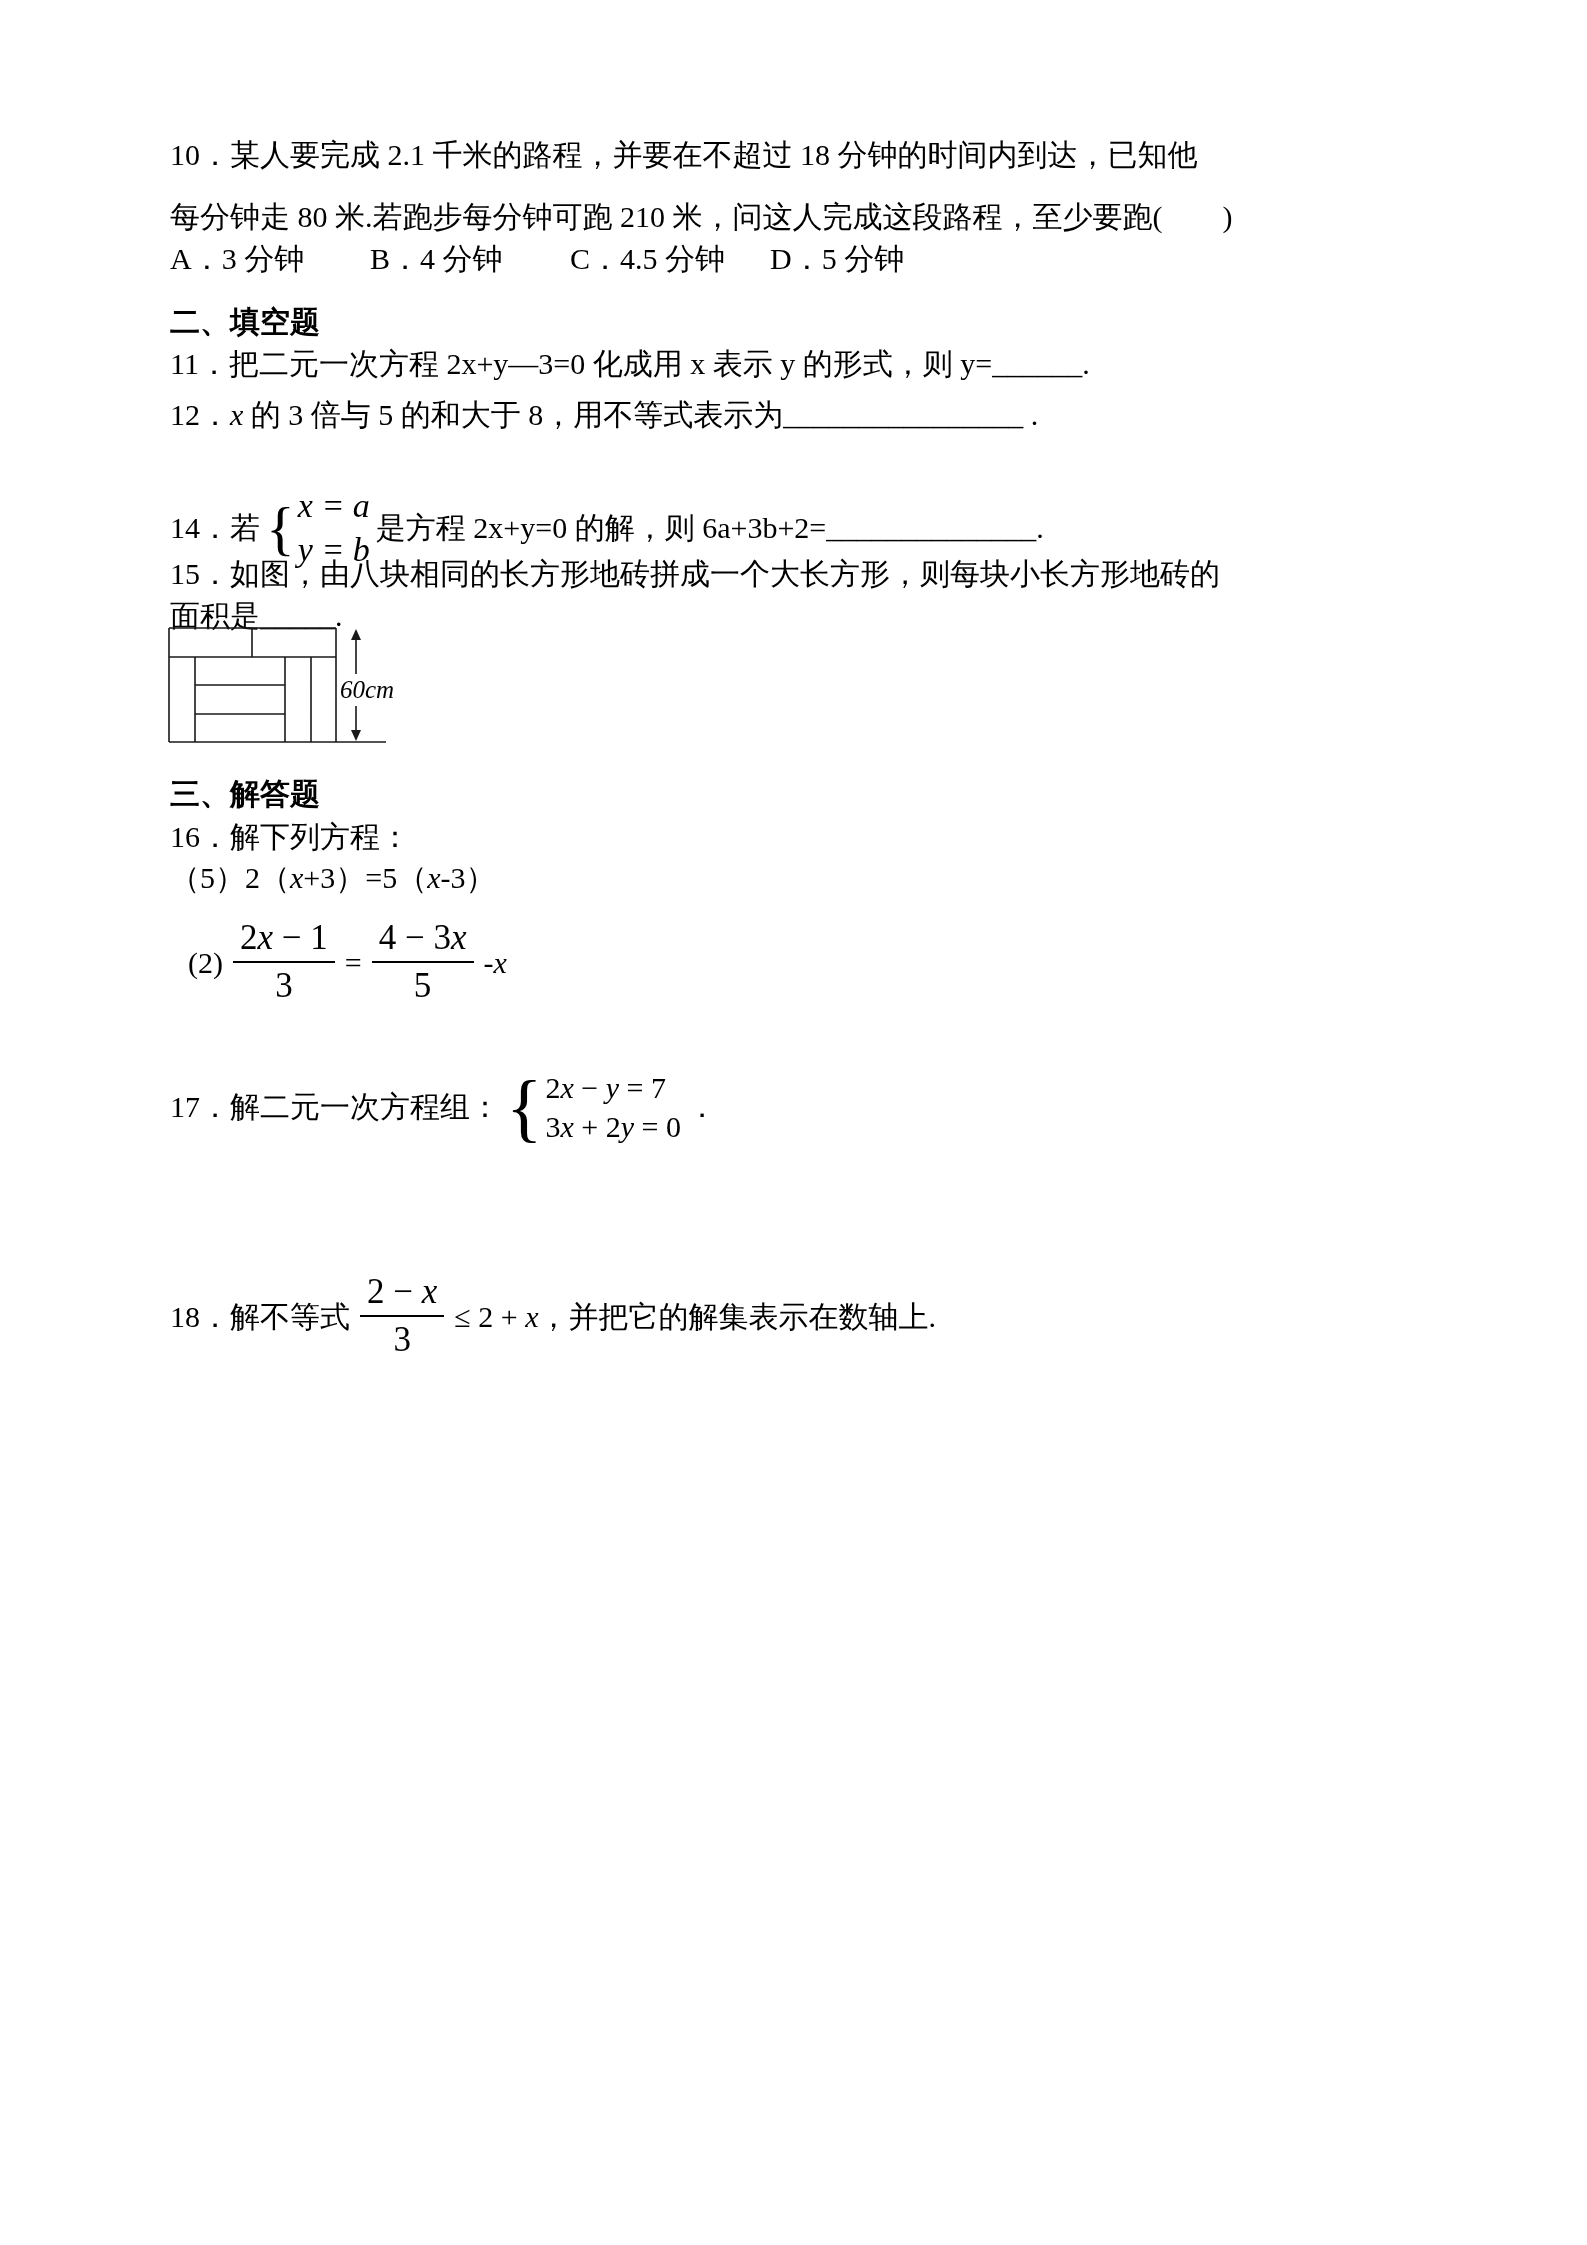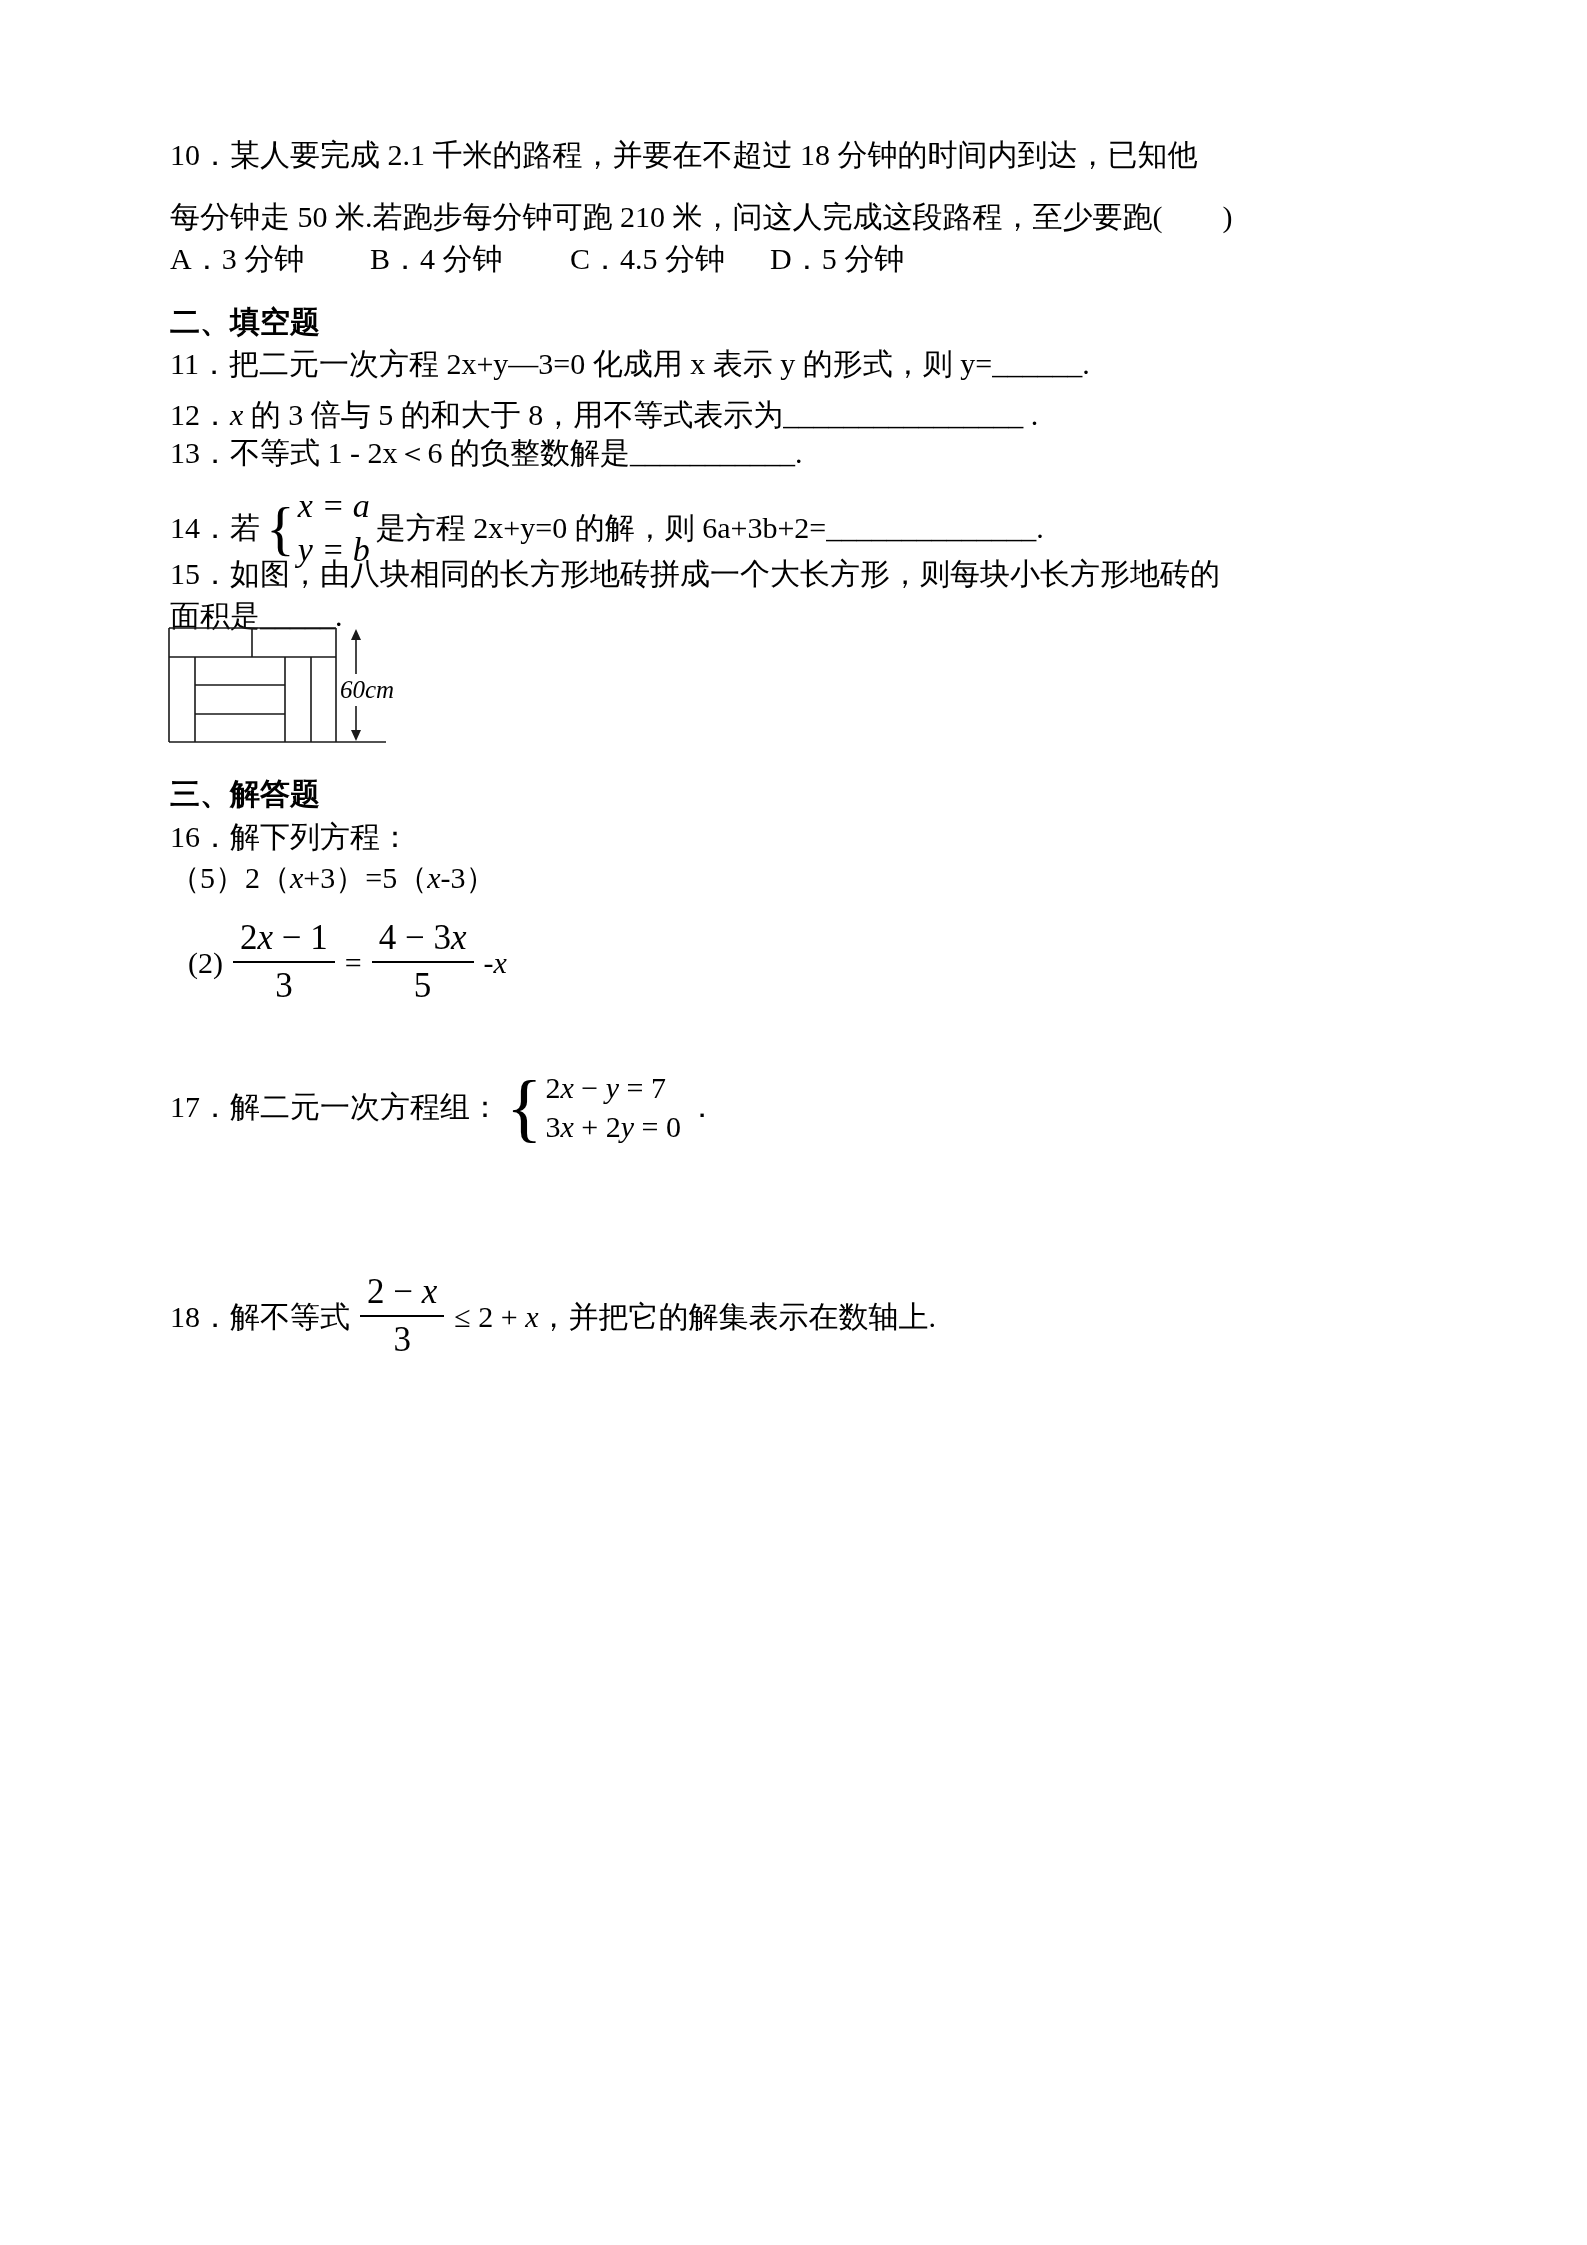--- a/index.html
+++ b/index.html
@@ -38,37 +38,36 @@
     white-space:nowrap;
   }
   svg text { font-family:"Liberation Serif","DejaVu Serif",serif; }
 </style>
 </head>
 <body>
 
 <div class="page">
 
   <div class="abs" style="top:136px">10．某人要完成 2.1 千米的路程，并要在不超过 18 分钟的时间内到达，已知他</div>
-  <div class="abs" style="top:198px">每分钟走 50 米.若跑步每分钟可跑 210 米，问这人完成这段路程，至少要跑(　　)</div>
+  <div class="abs" style="top:198px">每分钟走 80 米.若跑步每分钟可跑 210 米，问这人完成这段路程，至少要跑(　　)</div>
   <div class="abs options" style="top:240px">
     <span class="opt">A．3 分钟</span>
     <span class="opt">B．4 分钟</span>
     <span class="opt">C．4.5 分钟</span>
     <span class="opt">D．5 分钟</span>
   </div>
 
   <div class="abs bold" style="top:303px">二、填空题</div>
 
   <div class="abs" style="top:345px">11．把二元一次方程 2x+y—3=0 化成用 x 表示 y 的形式，则 y=______.</div>
 
   <div class="abs" style="top:396px">
     <span>12．</span><span class="it">x</span><span> 的 3 倍与 5 的和大于 8，用不等式表示为</span><span>________________</span><span> .</span>
   </div>
 
-  <div class="abs" style="top:434px">13．不等式 1 - 2x＜6 的负整数解是___________.</div>
 
   <div class="abs row" style="top:484px">
     <span>14．若</span>
     <span class="system">
       <span class="brace b60">{</span>
       <span class="eqs sm">
         <span class="it">x = a</span>
         <span class="it">y = b</span>
       </span>
     </span>

